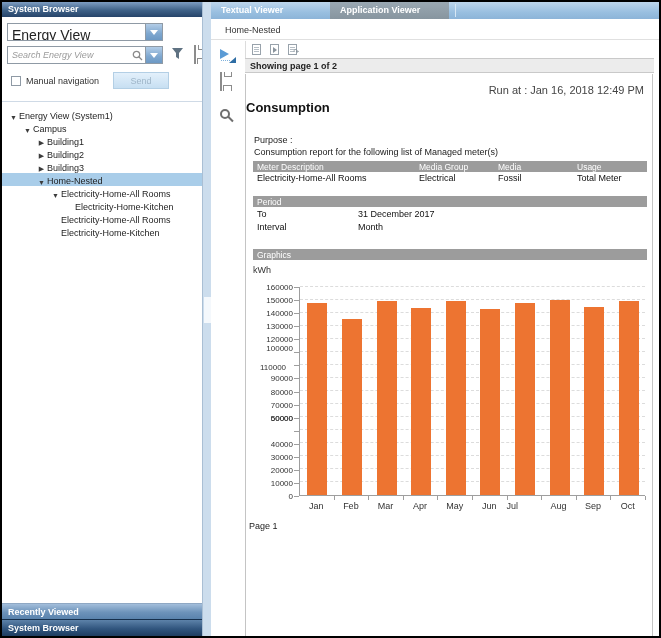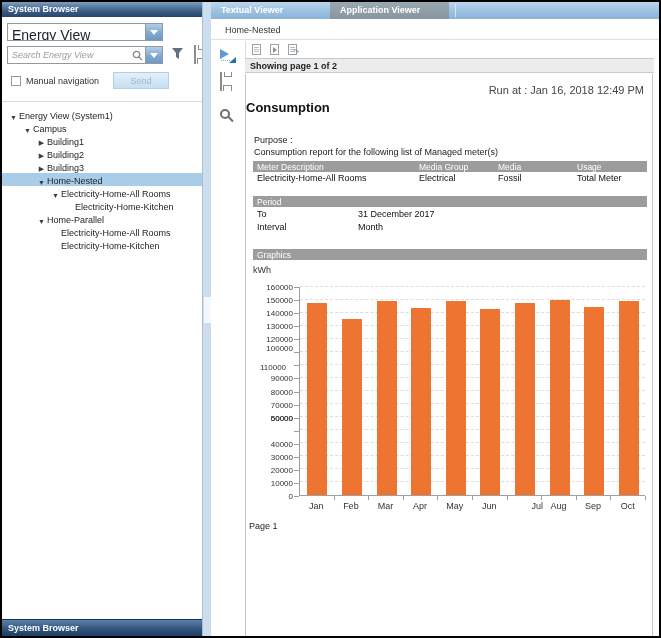--- a/index.html
+++ b/index.html
@@ -188,35 +188,32 @@
             <span>Home-Nested</span>
           </div>
           <div class="tree-row" style="padding-left: 48px;">
             <span class="tw">▼</span>
             <span>Electricity-Home-All Rooms</span>
           </div>
           <div class="tree-row" style="padding-left: 62px;">
             <span class="tw"></span>
             <span>Electricity-Home-Kitchen</span>
           </div>
-          <div class="tree-row" style="padding-left: 34px;">
-            <span class="tw">▼</span>
-            <span>Home-Parallel</span>
-          </div>
           <div class="tree-row" style="padding-left: 48px;">
             <span class="tw"></span>
             <span>Electricity-Home-All Rooms</span>
           </div>
           <div class="tree-row" style="padding-left: 48px;">
             <span class="tw"></span>
             <span>Electricity-Home-Kitchen</span>
           </div>
         </div>
 
       <div class="bottom-bars">
+        <div class="bar-recent">Recently Viewed</div>
         <div class="bar-sysbrowser">System Browser</div>
       </div>
     </div>
 
     <div class="vstrip">
       <div class="vthumb"></div>
     </div>
 
     <div class="right-panel">
       <div class="tab-bar">
@@ -364,21 +361,21 @@
               <div class="xlabel" style="left: 80.6px;">Feb</div>
               <div class="xtick" style="left: 115.2px;"></div>
               <div class="xlabel" style="left: 115.2px;">Mar</div>
               <div class="xtick" style="left: 149.8px;"></div>
               <div class="xlabel" style="left: 149.8px;">Apr</div>
               <div class="xtick" style="left: 184.4px;"></div>
               <div class="xlabel" style="left: 184.4px;">May</div>
               <div class="xtick" style="left: 219px;"></div>
               <div class="xlabel" style="left: 219px;">Jun</div>
               <div class="xtick" style="left: 253.6px;"></div>
-              <div class="xlabel" style="left: 267px;">Jul</div>
+              <div class="xlabel" style="left: 242px;">Jul</div>
               <div class="xtick" style="left: 288.2px;"></div>
               <div class="xlabel" style="left: 288.2px;">Aug</div>
               <div class="xtick" style="left: 322.8px;"></div>
               <div class="xlabel" style="left: 322.8px;">Sep</div>
               <div class="xtick" style="left: 357.4px;"></div>
               <div class="xlabel" style="left: 357.4px;">Oct</div>
               <div class="xtick" style="left: 392px;"></div>
             </div>
 
           <div class="page-footer">Page 1</div>

